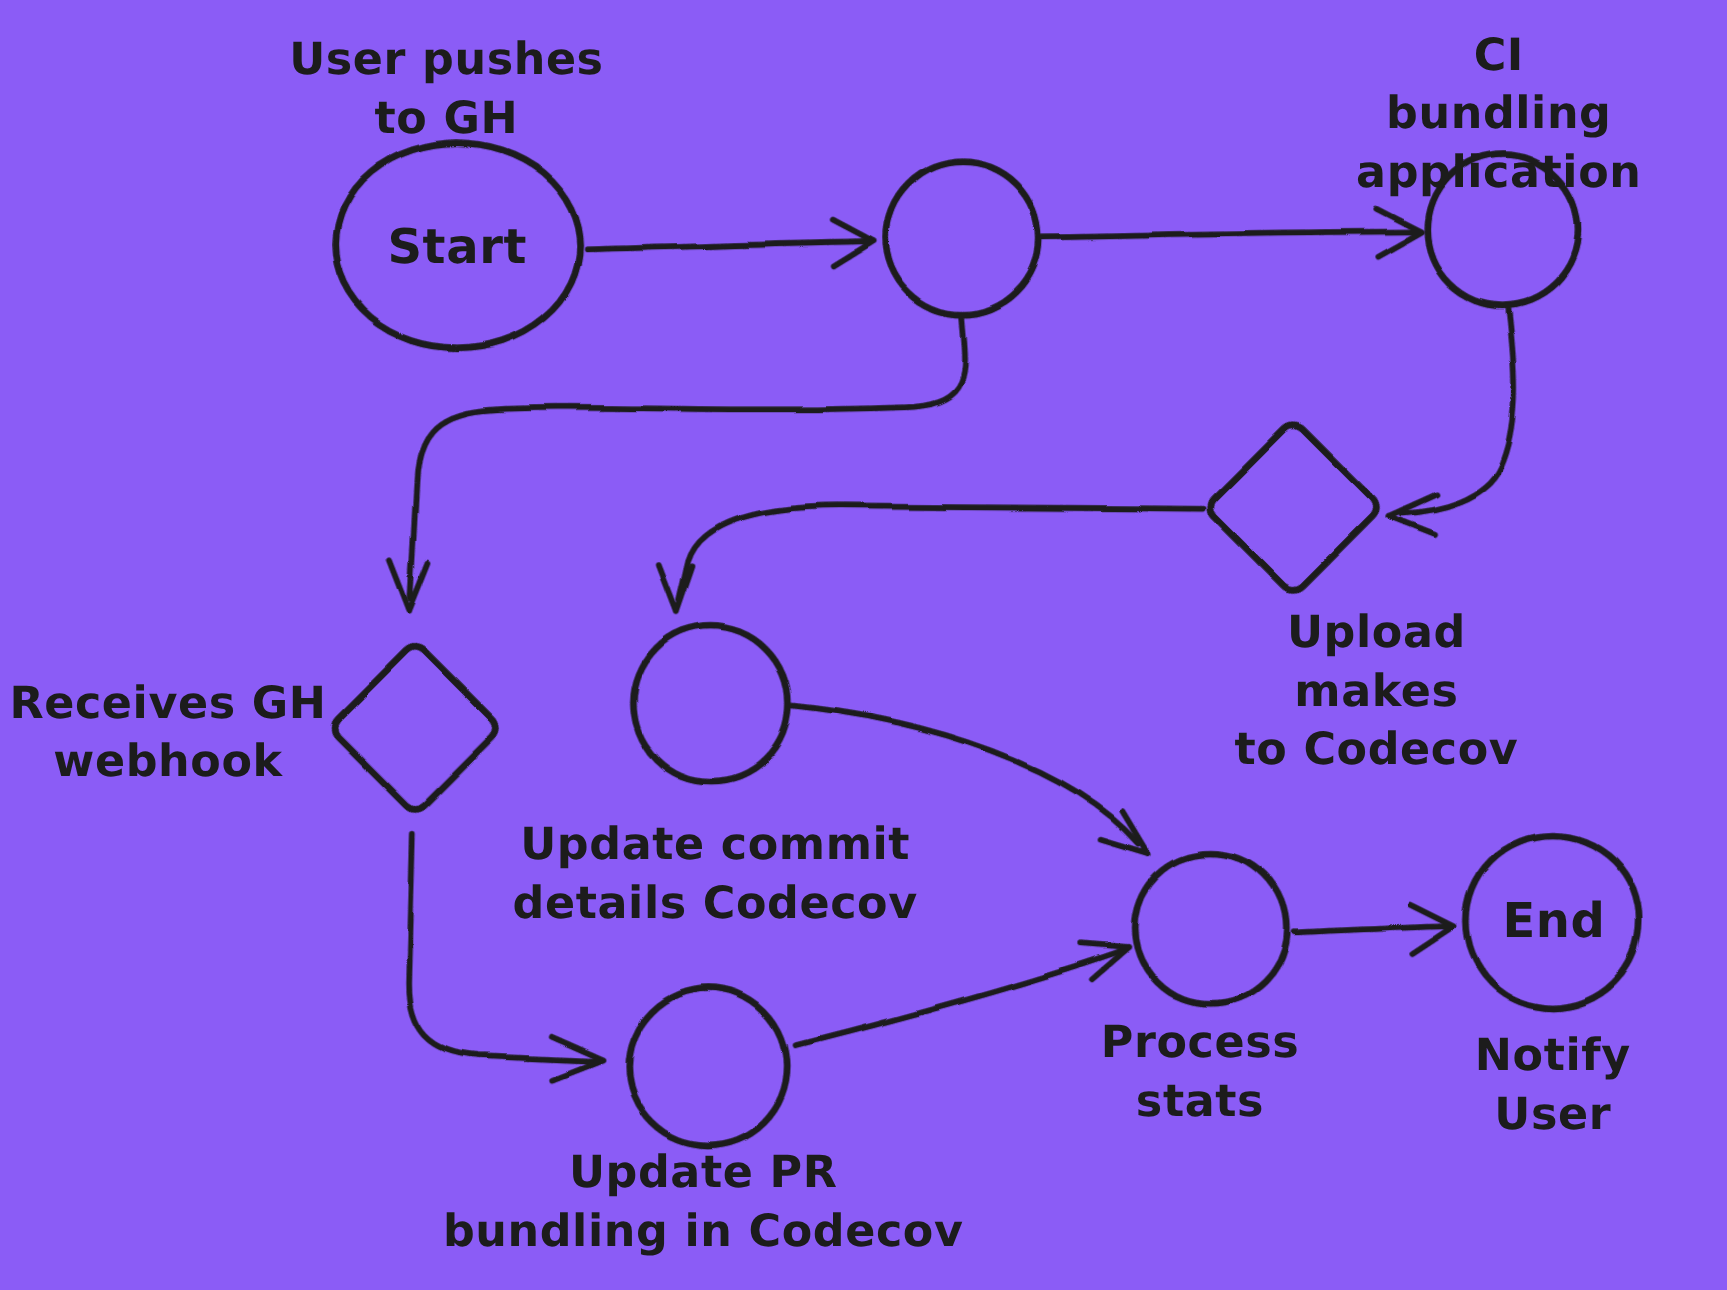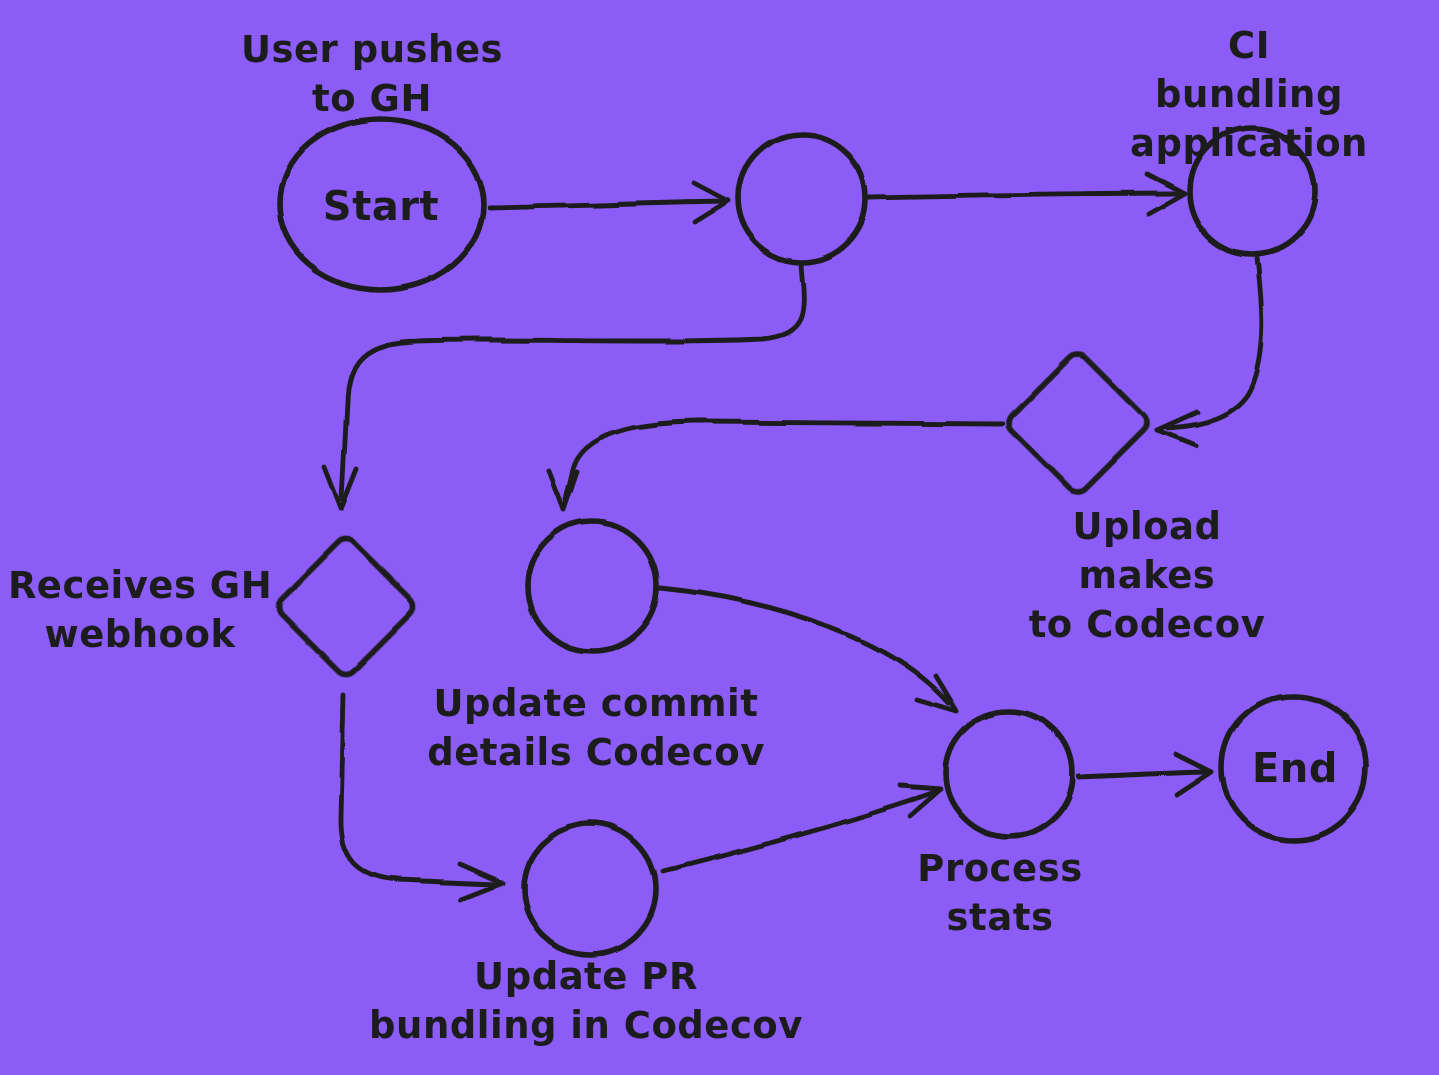--- a/index.html
+++ b/index.html
@@ -119,14 +119,15 @@
 details Codecov</div>
 
   <div class="label" style="left:586px; top:953px;">Update PR
 bundling in Codecov</div>
 
   <div class="label" style="left:1000px; top:845px;">Process
 stats</div>
 
   <div class="label inner" style="left:1295px; top:742px;">End</div>
 
+  <div class="label" style="left:1294px; top:856px;">Notify User</div>
 
 </div>
 
 </body></html>

